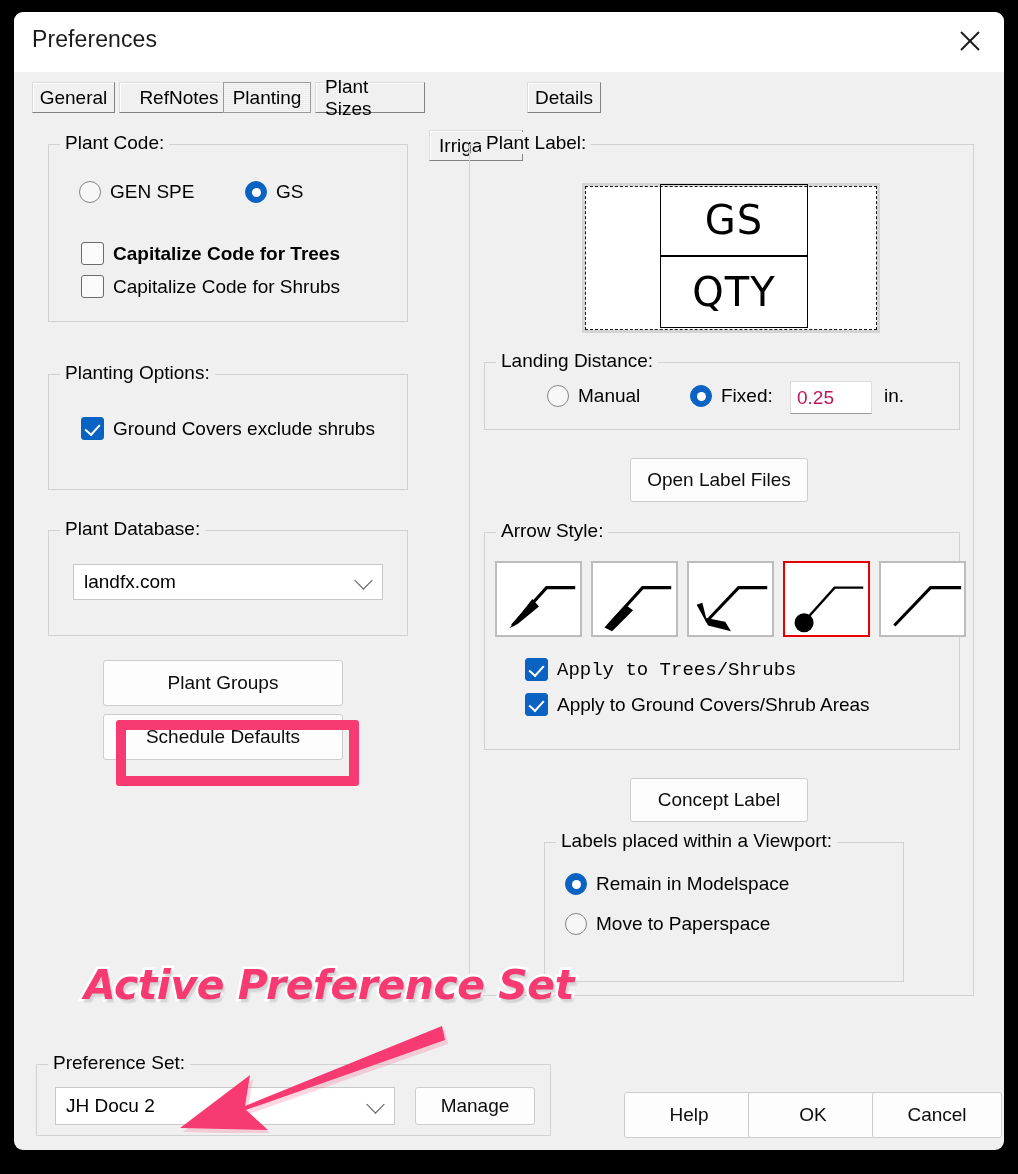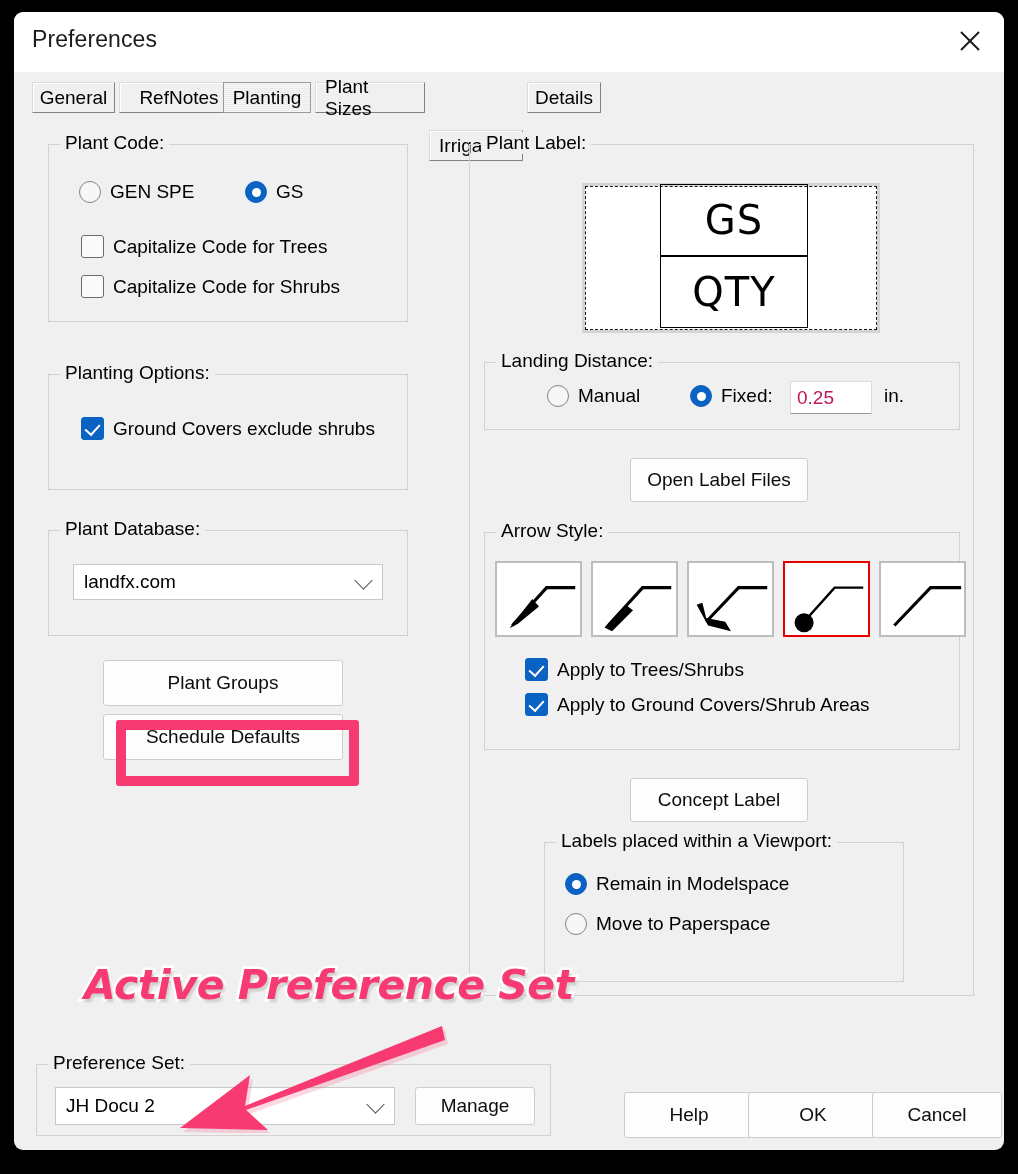--- a/index.html
+++ b/index.html
@@ -234,21 +234,21 @@
 
     <div class="radio-row" style="left:30px;top:36px;">
       <span class="radio"></span>
       <span class="lbl">GEN SPE</span>
     </div>
     <div class="radio-row" style="left:196px;top:36px;">
       <span class="radio on"></span>
       <span class="lbl">GS</span>
     </div>
 
-    <div class="check-row" style="left:32px;top:90px;">
+    <div class="check-row" style="left:32px;top:97px;font-weight:bold;">
       <span class="chk"></span>
       <span class="lbl">Capitalize Code for Trees</span>
     </div>
     <div class="check-row" style="left:32px;top:130px;">
       <span class="chk"></span>
       <span class="lbl">Capitalize Code for Shrubs</span>
     </div>
   </div>
 
   <div class="group" style="left:34px;top:362px;width:360px;height:116px;">
@@ -325,21 +325,21 @@
         <polyline points="20,62 52,26 82,26" fill="none" stroke="#000" stroke-width="2.6"></polyline>
         <circle cx="20" cy="63" r="10" fill="#000"></circle>
       </svg>
     </div>
     <div class="arrow-box" style="left:394px;top:28px;width:87px;height:76px;">
       <svg viewBox="0 0 87 76" preserveAspectRatio="none">
         <polyline points="14,66 52,26 84,26" fill="none" stroke="#000" stroke-width="3.2"></polyline>
       </svg>
     </div>
 
-    <div class="check-row" style="left:40px;top:125px;">
+    <div class="check-row" style="left:40px;top:125px;font-family:Liberation Mono, monospace;">
       <span class="chk on"></span>
       <span class="lbl">Apply to Trees/Shrubs</span>
     </div>
     <div class="check-row" style="left:40px;top:160px;">
       <span class="chk on"></span>
       <span class="lbl">Apply to Ground Covers/Shrub Areas</span>
     </div>
   </div>
 
   <div class="btn" style="left:616px;top:766px;width:178px;height:44px;">Concept Label</div>

